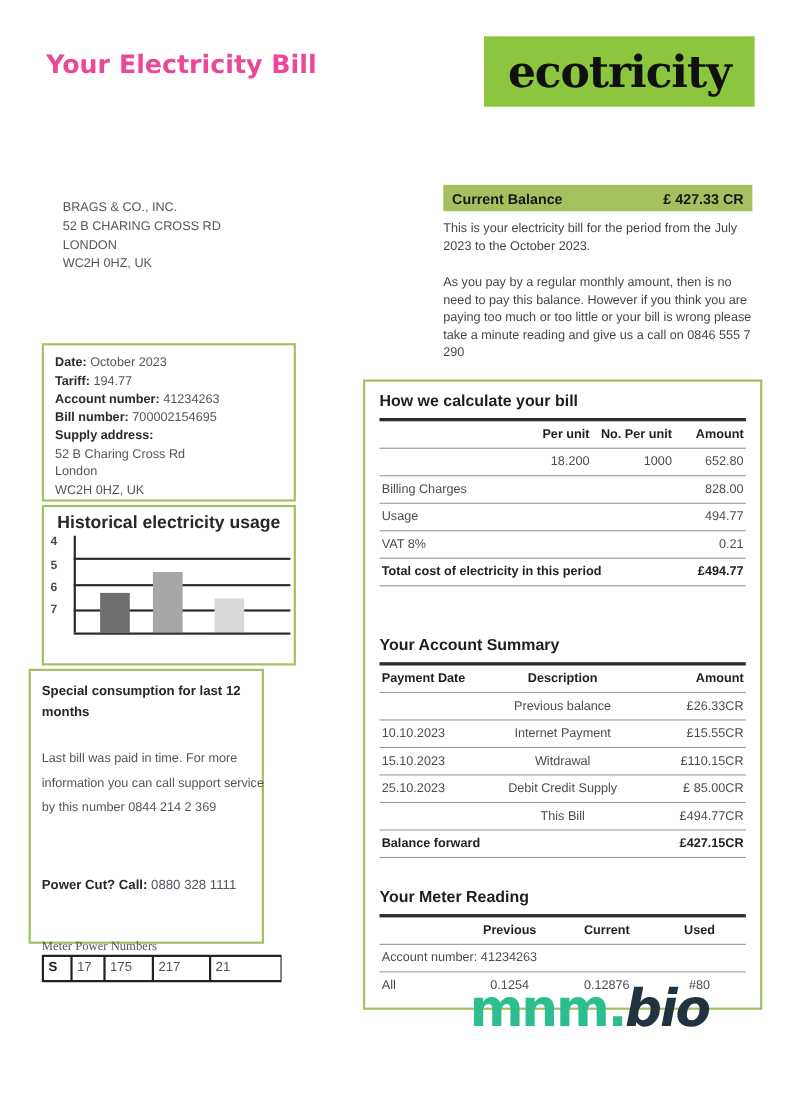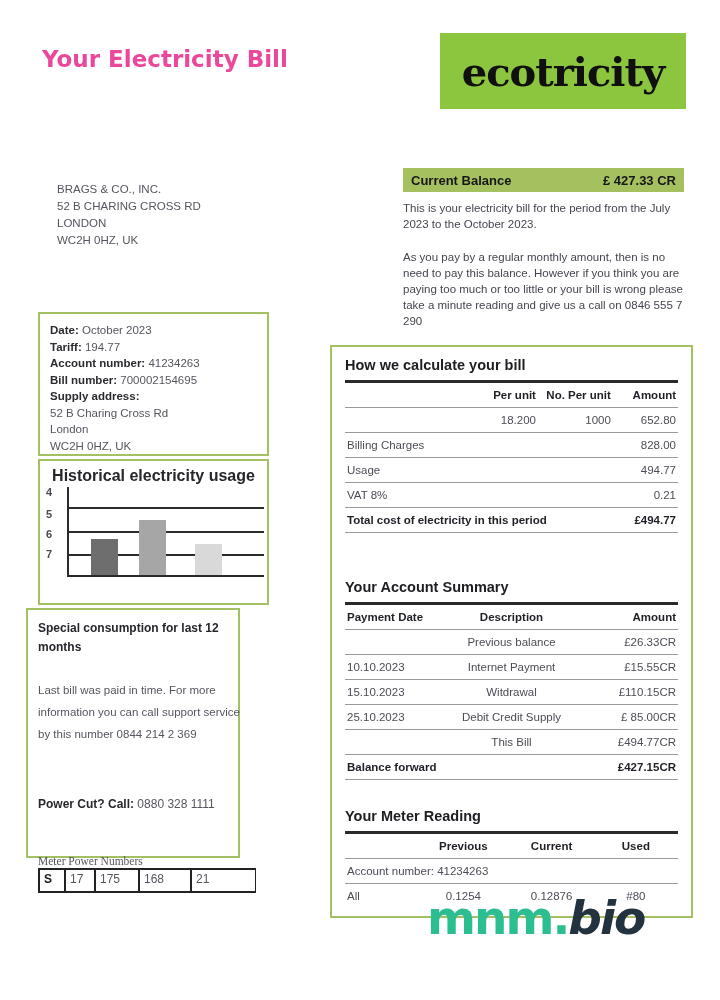--- a/index.html
+++ b/index.html
@@ -1,21 +1,21 @@
 <!DOCTYPE html>
 <html><head>
 <meta charset="utf-8">
 <style>
   html,body{margin:0;padding:0;background:#e8e8e8;}
   .page{position:relative;width:720px;height:1000px;background:#ffffff;overflow:hidden;
         font-family:"Liberation Sans",sans-serif;color:#4c4c56;}
   
   .title{position:absolute;left:42px;top:46px;font-family:"DejaVu Sans",sans-serif;
          font-weight:bold;font-size:23px;color:#ec4899;letter-spacing:0px;}
-  .logo{position:absolute;left:440px;top:33px;width:246px;height:76px;background:#8cc63e;
+  .logo{position:absolute;left:440px;top:33px;width:246px;height:64px;background:#8cc63e;
         display:flex;align-items:center;justify-content:center;}
   .logo span{font-family:"DejaVu Serif",serif;font-weight:bold;font-size:40px;color:#101010;letter-spacing:-1px;}
   
   .recipient{position:absolute;left:57px;top:181px;font-size:11.5px;line-height:17px;color:#55555f;}
   
   .balance{position:absolute;left:403px;top:168px;width:281px;height:24px;background:#a5c05e;
            display:flex;align-items:center;justify-content:space-between;padding:0 8px;box-sizing:border-box;}
   .balance .lbl,.balance .val{font-weight:bold;font-size:13px;color:#17171a;}
   .intro{position:absolute;left:403px;width:288px;font-size:11.5px;line-height:16px;color:#45454f;}
   .intro1{top:200px;} .intro2{top:249px;}
@@ -141,21 +141,21 @@
     <div class="sp-body">Last bill was paid in time. For more information you can call support service by this number 0844 214 2 369</div>
     <div class="powercut">
       <b>Power Cut? Call:</b>
       <span>0880 328 1111</span>
     </div>
     <div class="meter-label">Meter Power Numbers</div>
     <div class="mtable">
         <div class="tcell">S</div>
         <div class="tcell">17</div>
         <div class="tcell">175</div>
-        <div class="tcell">168</div>
+        <div class="tcell">217</div>
         <div class="tcell">21</div>
       </div>
   </div>
 
   <div class="gbox box-right">
 
     <div class="sec-head">How we calculate your bill</div>
     <div class="t-calc">
       <div class="trow thead">
           <div class="tcell"></div>

